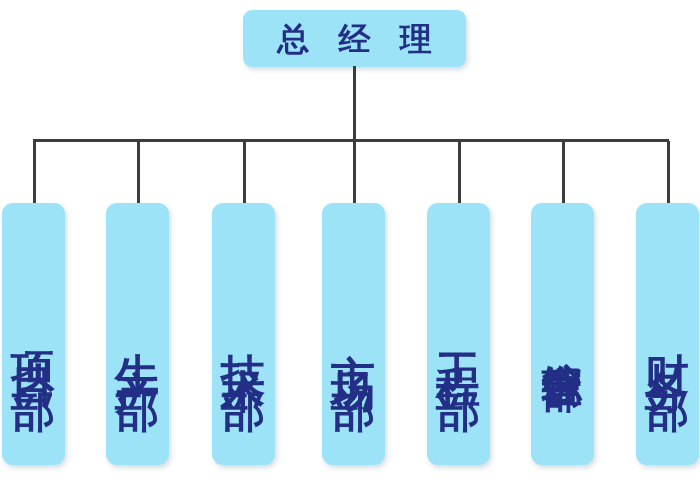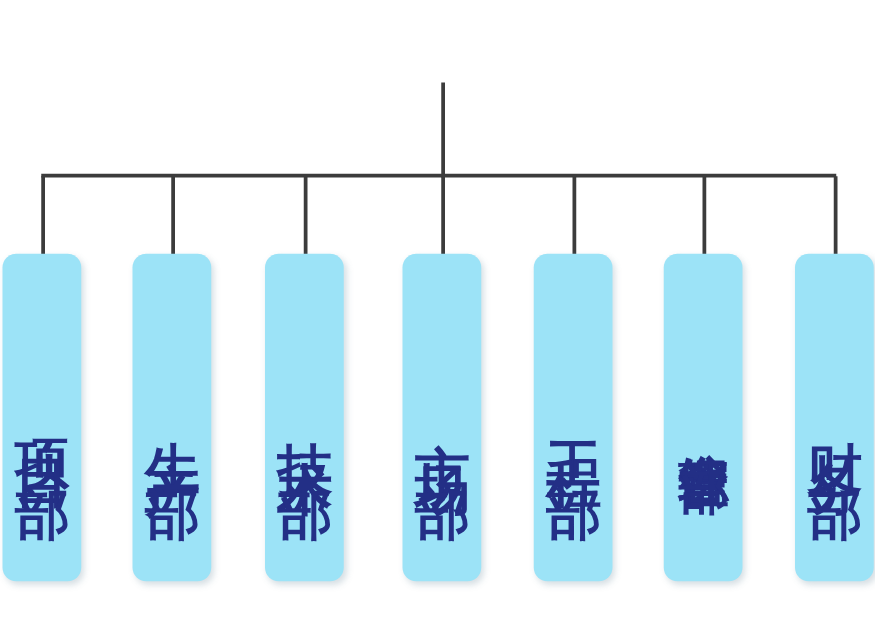--- a/index.html
+++ b/index.html
@@ -103,20 +103,23 @@
     height: 64px;
     width: 3px;
     background: #3c3c3c;
   }
 </style>
 </head>
 <body>
 
 <div id="chart">
 
+  <div class="node-root">
+    <span class="root-label">总 经 理</span>
+  </div>
 
   <div class="line v-line trunk-line"></div>
   <div class="line h-line bus-line"></div>
 
   <div class="drop-line" style="left:33px;"></div>
   <div class="drop-line" style="left:137px;"></div>
   <div class="drop-line" style="left:243px;"></div>
   <div class="drop-line" style="left:353px;"></div>
   <div class="drop-line" style="left:458px;"></div>
   <div class="drop-line" style="left:562px;"></div>

